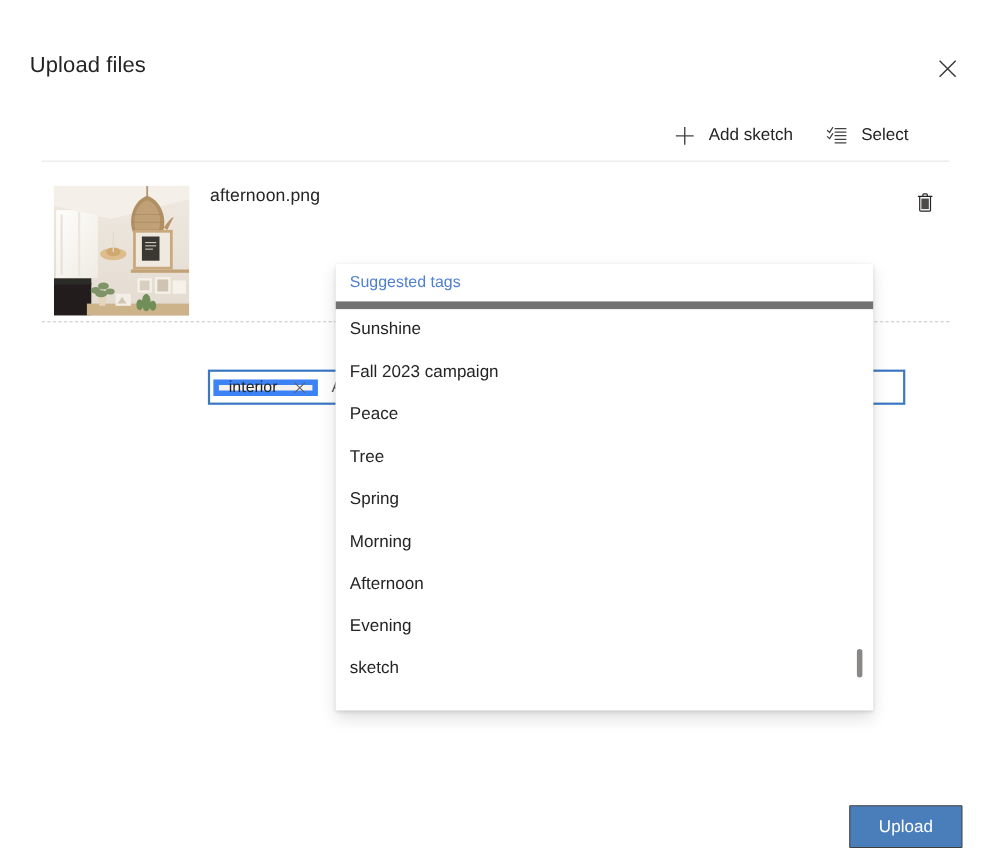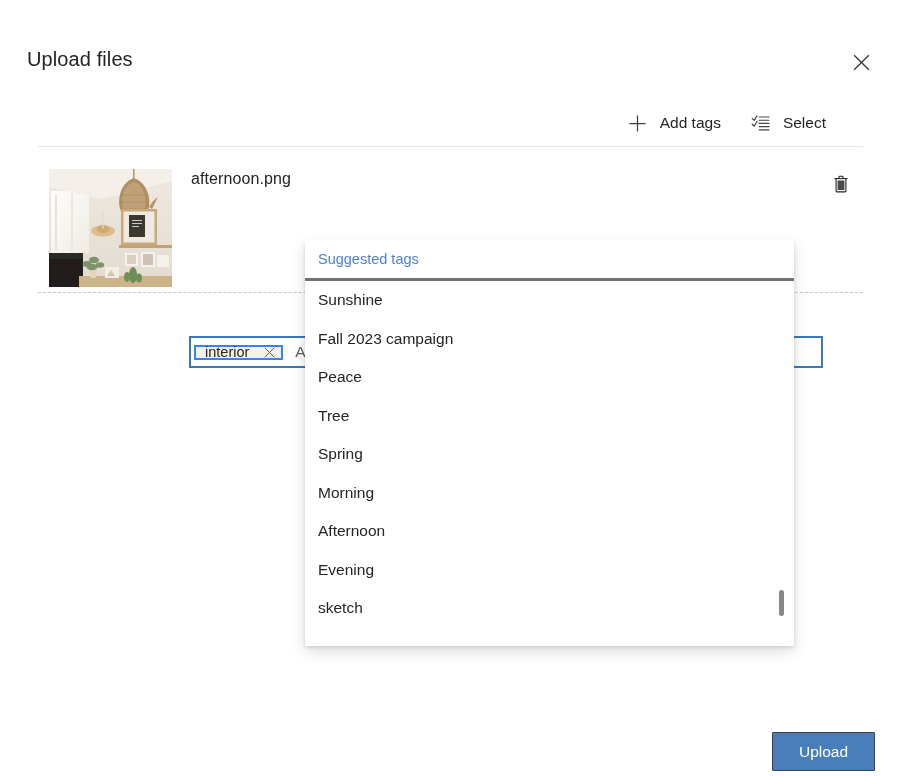--- a/index.html
+++ b/index.html
@@ -160,21 +160,21 @@
     display: flex;
     align-items: center;
     padding: 0 3px;
     z-index: 4;
   }
   .tag-pill {
     display: flex;
     align-items: center;
     height: 15px;
     background: #f3f2f1;
-    border: 2px solid #3b82f6;
+    border: 5px solid #3b82f6;
     box-sizing: border-box;
     padding-left: 9px;
     margin-right: 2px;
   }
   .tag-pill-label {
     font-size: 14.5px;
     color: #242424;
     white-space: nowrap;
   }
   .tag-pill-remove {
@@ -225,21 +225,21 @@
     box-shadow: 0 1.6px 3.6px rgba(0,0,0,0.13), 0 0.3px 0.9px rgba(0,0,0,0.10),
                 0 6.4px 14.4px rgba(0,0,0,0.13);
     overflow: hidden;
     z-index: 5;
   }
   .suggestions-header {
     height: 41px;
     display: flex;
     align-items: center;
     padding-left: 13px;
-    border-bottom: 3px solid #737373;
+    border-bottom: 7px solid #737373;
     box-sizing: border-box;
   }
   .suggestions-header-label {
     font-size: 14.5px;
     color: #4f7fd0;
   }
   .suggestion-list {
     position: relative;
   }
   .suggestion-item {
@@ -310,21 +310,21 @@
     </div>
   </div>
 
   <div class="command-bar">
     <button class="cmd-btn">
       <span class="cmd-icon">
         <svg width="19" height="19" viewBox="0 0 19 19" aria-hidden="true">
           <path d="M9.5 1.4 V17.6 M1.4 9.5 H17.6" stroke="#424242" stroke-width="1.25" fill="none"></path>
         </svg>
       </span>
-      <span class="cmd-label">Add tags</span>
+      <span class="cmd-label">Add sketch</span>
     </button>
 
     <button class="cmd-btn">
       <span class="cmd-icon">
         <svg width="19" height="17" viewBox="0 0 19 17" aria-hidden="true">
           <g stroke="#424242" stroke-width="1.15" fill="none" stroke-linecap="round">
             <path d="M1.2 3.6 L3.2 5.4 L6.0 0.9"></path>
             <path d="M1.2 9.2 L3.2 11.0 L6.0 6.5"></path>
             <path d="M8.2 2.0 H18.0"></path>
             <path d="M8.2 5.2 H18.0"></path>

